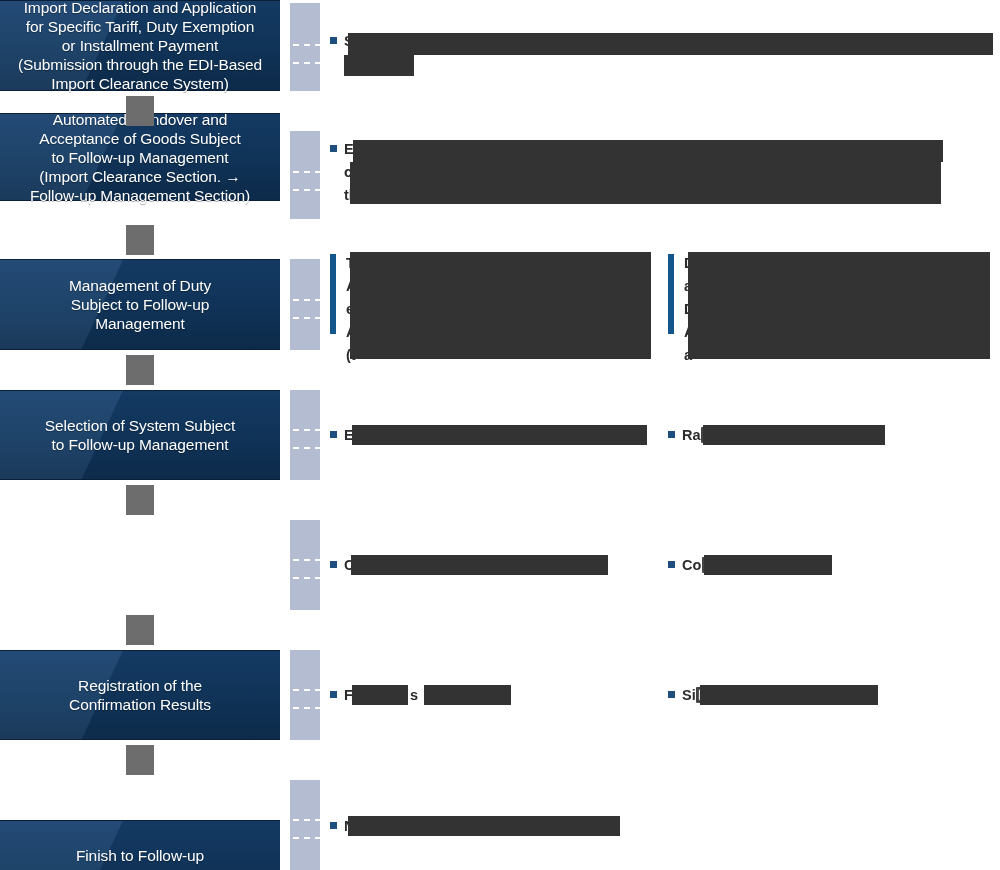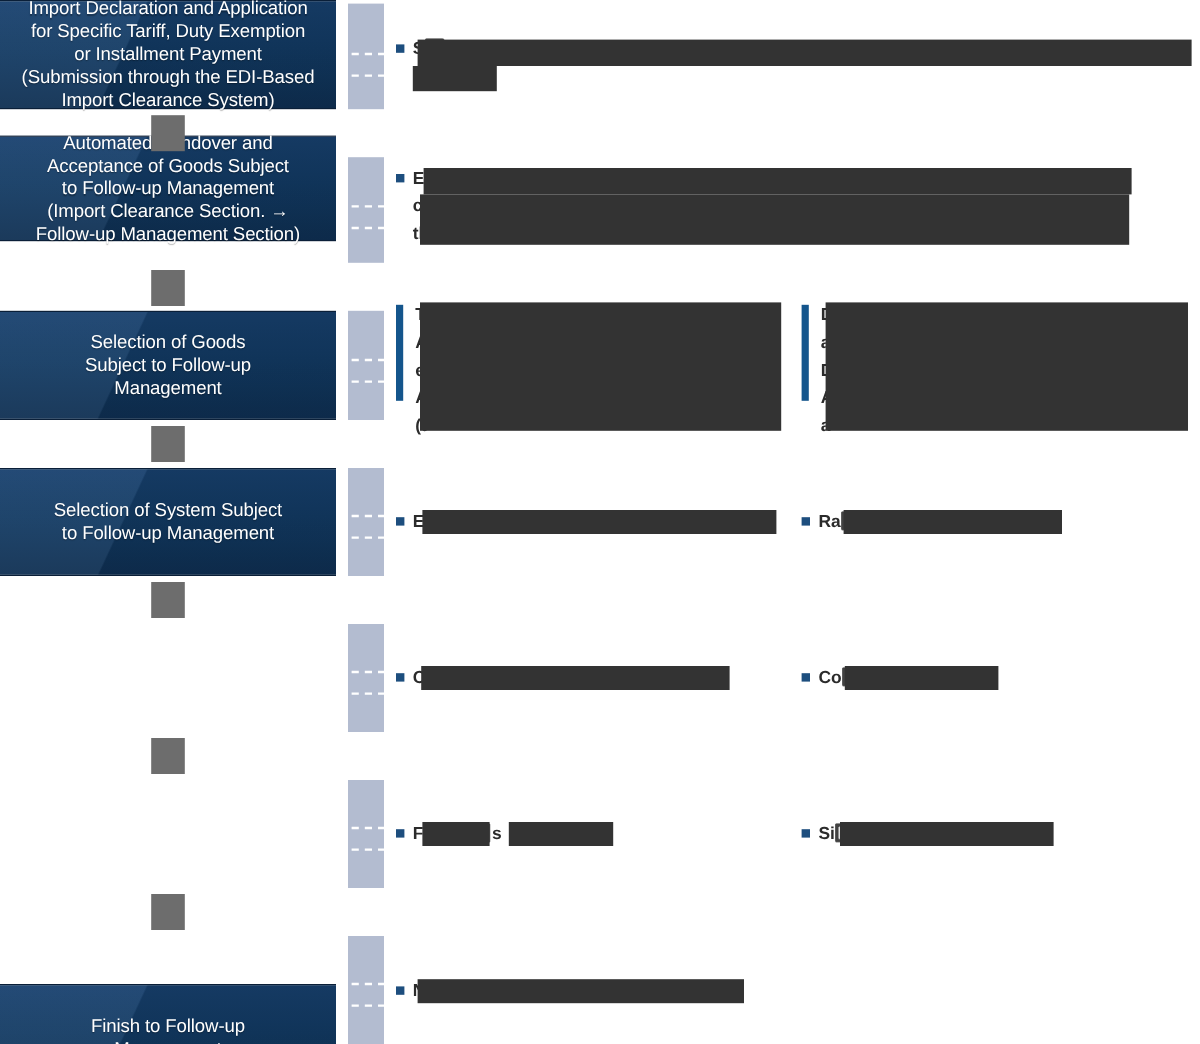--- a/index.html
+++ b/index.html
@@ -142,31 +142,35 @@
 
   <div class="stage-box" style="top:113px;height:88px;">
     <div class="stage-label">Automated Handover and
 Acceptance of Goods Subject
 to Follow-up Management
 (Import Clearance Section. →
 Follow-up Management Section)</div>
   </div>
 
   <div class="stage-box" style="top:259px;height:91px;">
-    <div class="stage-label">Selection of Goods
+    <div class="stage-label">Management of Duty
 Subject to Follow-up
 Management</div>
   </div>
 
   <div class="stage-box" style="top:390px;height:90px;">
     <div class="stage-label">Selection of System Subject
 to Follow-up Management</div>
   </div>
 
 
+  <div class="stage-box" style="top:650px;height:90px;">
+    <div class="stage-label">Registration of the
+Confirmation Results</div>
+  </div>
 
   <div class="stage-box" style="top:820px;height:90px;">
     <div class="stage-label">Finish to Follow-up
 Management</div>
   </div>
 
   <div class="connector" style="top:96px;height:30px;"></div>
   <div class="connector" style="top:225px;height:30px;"></div>
   <div class="connector" style="top:355px;height:30px;"></div>
   <div class="connector" style="top:485px;height:30px;"></div>

